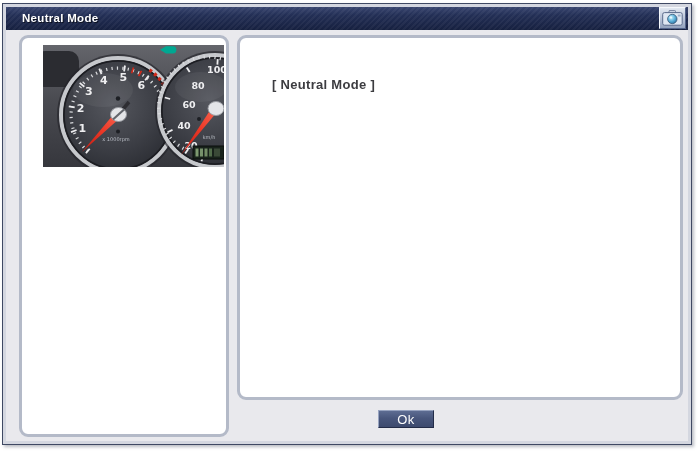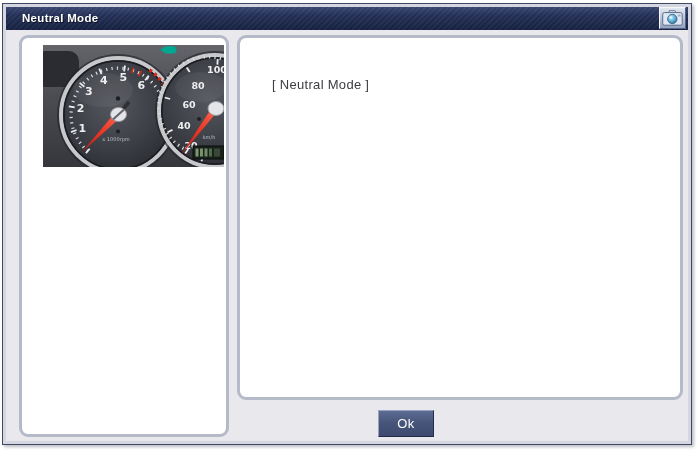--- a/index.html
+++ b/index.html
@@ -40,29 +40,29 @@
     border:3px solid #b4bac8; border-radius:9px;
   }
   .panel-left  { left:13px;  top:5px; width:210px; height:402px; }
   .panel-right { left:231px; top:5px; width:446px; height:365px; }
 
   .cluster-box { position:absolute; left:21px; top:7px; width:181px; height:122px; }
   .cluster-box svg { display:block; width:100%; height:100%; }
 
   .msg-heading {
     position:absolute; left:32px; top:39px;
-    font-size:13px; color:#3c3c40; letter-spacing:.3px; white-space:pre;
+    font-size:13px; color:#3c3c40; letter-spacing:.3px; white-space:pre;font-weight:bold;
   }
   .msg-instruction {
     position:absolute; left:36px; top:91px;
     font-size:13px; color:#3c3c40; letter-spacing:.3px; white-space:pre;
   }
 
   .ok-button {
-    position:absolute; left:372px; top:380px; width:56px; height:27px;
+    position:absolute; left:372px; top:380px; width:56px; height:18px;
     background:linear-gradient(180deg,#5d6c92 0%, #48567c 45%, #3d4a6e 100%);
     border:1px solid; border-color:#97a3c0 #232c48 #232c48 #97a3c0;
     color:#ffffff; font-size:13px; letter-spacing:.5px;
     font-family:"Liberation Sans","DejaVu Sans",sans-serif;
     cursor:pointer; text-align:center;
   }
 
   .gauge-num  { font-family:"DejaVu Sans",sans-serif; font-weight:bold; fill:#eeeef0; }
   .gauge-unit { font-family:"DejaVu Sans",sans-serif; fill:#b9bdc5; }
 </style>

